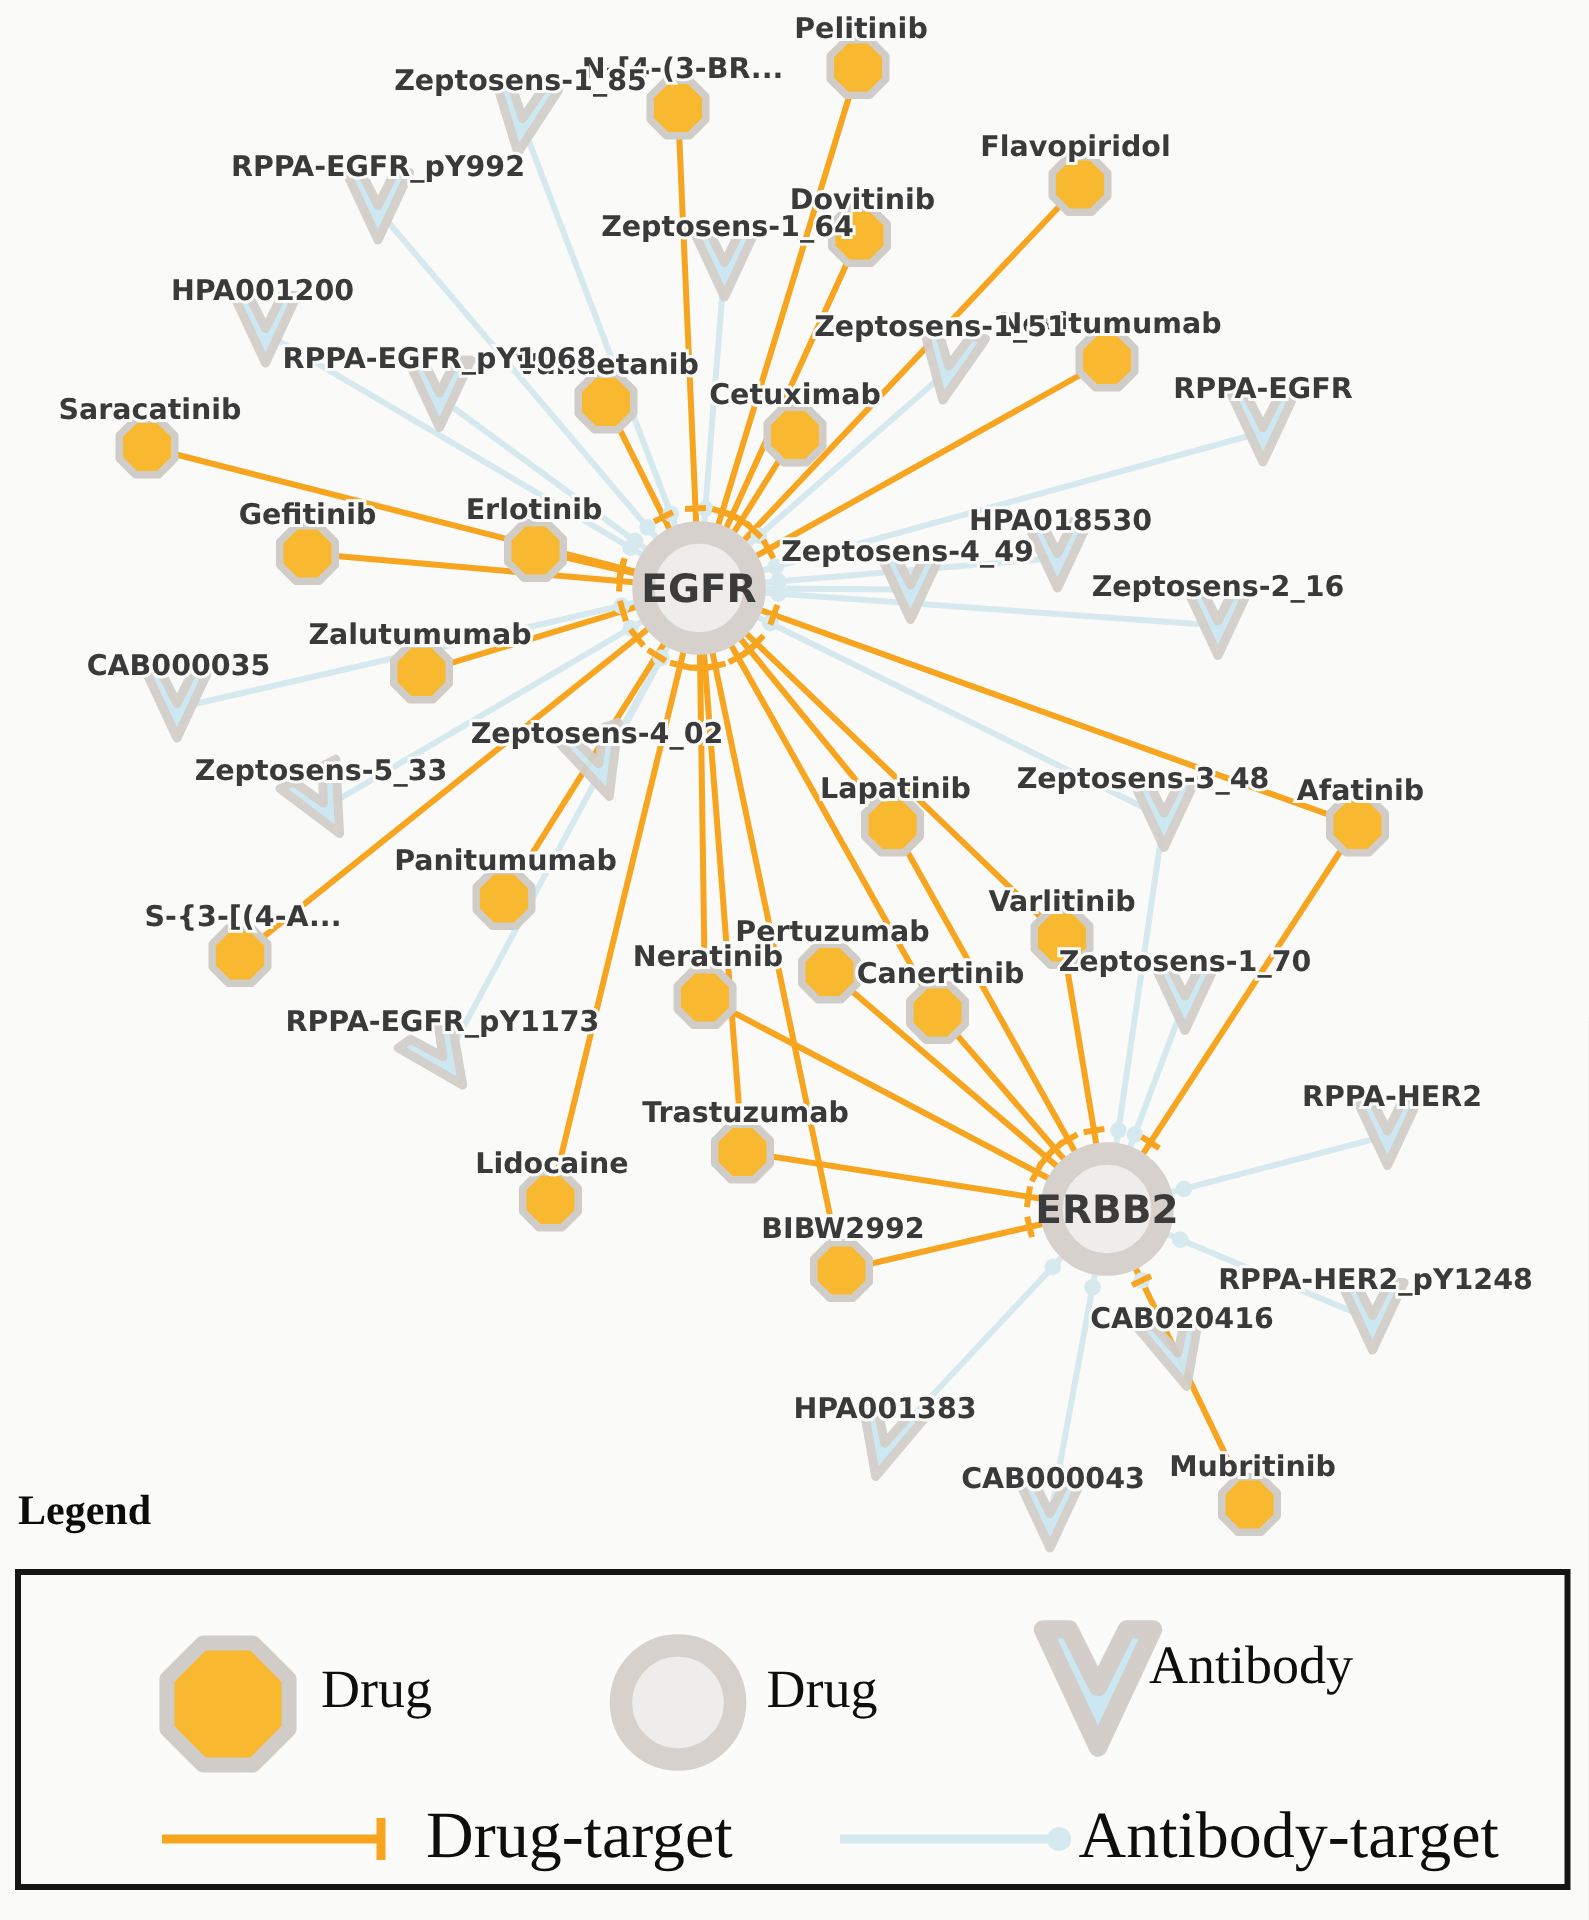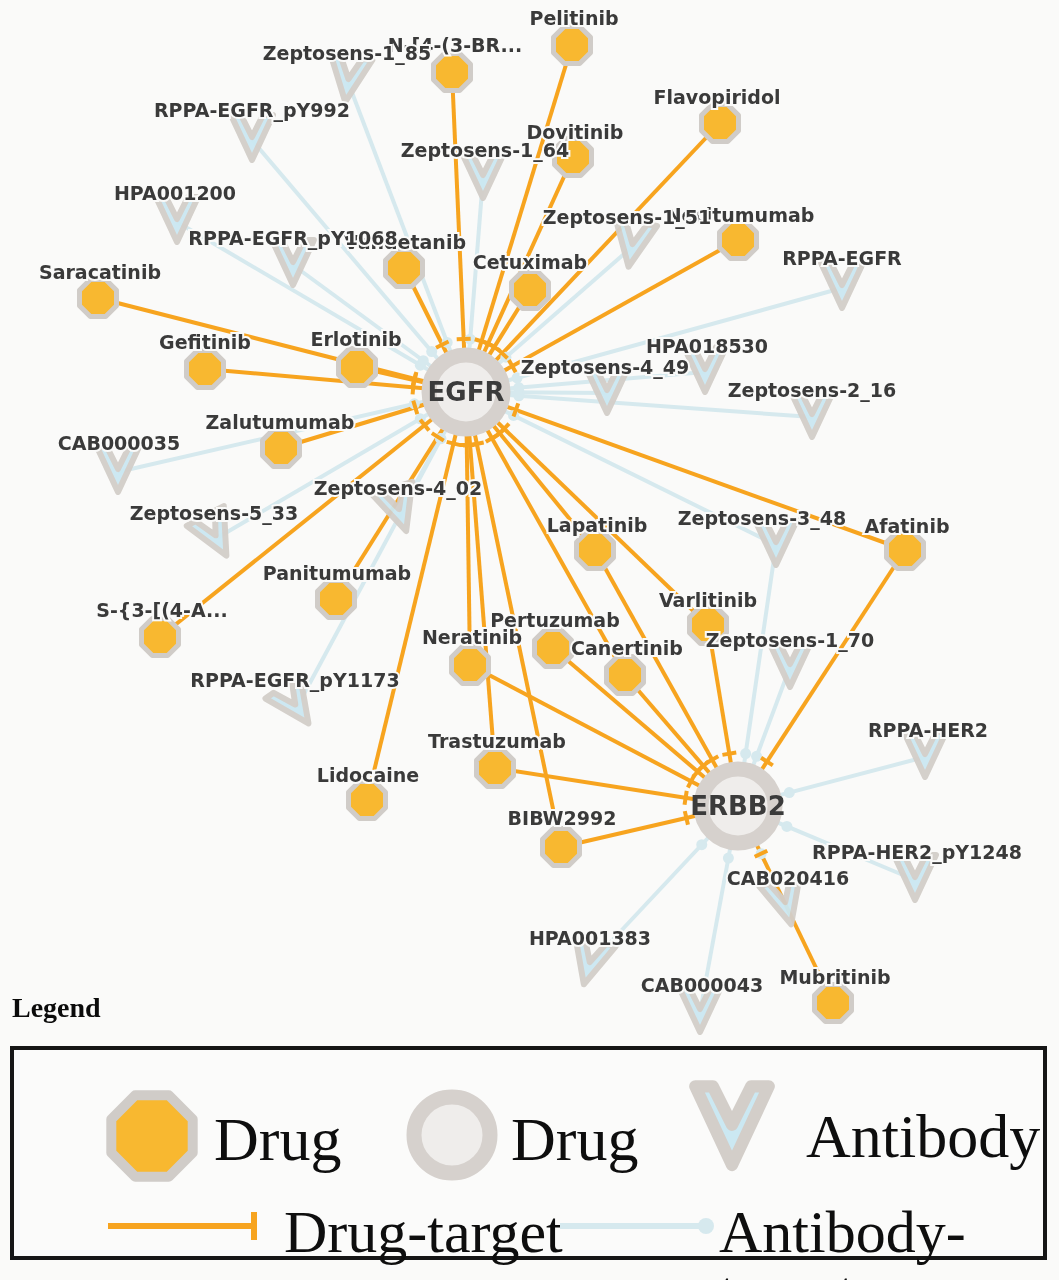--- a/index.html
+++ b/index.html
@@ -35,26 +35,26 @@
   }
   .legend-box{
     position:absolute;left:10px;top:1046px;
     width:1037px;height:214px;
     border:4px solid #161616;background:#fbfbfa;
     box-sizing:border-box;
   }
   .legend-item-label{
     position:absolute;
     font-family:"Liberation Serif", serif;
-    font-size:62px;color:#0e0e0e;line-height:1;
+    font-size:36px;color:#0e0e0e;line-height:1;
   }
   .legend-edge-label{
     position:absolute;
     font-family:"Liberation Serif", serif;
-    font-size:60px;color:#0e0e0e;line-height:1;
+    font-size:44px;color:#0e0e0e;line-height:1;text-align:center;
   }
   .legend-sym{position:absolute;}
 </style>
 </head>
 <body>
 
 <div class="stage">
   <svg id="graph" width="1059" height="1280" viewBox="0 0 1059 1280">
       <g>
         <line x1="348" y1="82" x2="466" y2="392" stroke="#d6e9ee" stroke-width="4"></line>
@@ -277,21 +277,21 @@
     <div class="legend-item-label" style="left:200px;top:58px;">Drug</div>
 
     <svg class="legend-sym" style="left:383px;top:30px;" width="110" height="110">
       <circle id="leg-gene" cx="55" cy="55" r="38" stroke-width="15" fill="#efedeb" stroke="#d6d1cd"></circle>
     </svg>
     <div class="legend-item-label" style="left:497px;top:58px;">Drug</div>
 
     <svg class="legend-sym" style="left:663px;top:22px;" width="110" height="120">
       <path id="leg-chev" stroke-width="7" stroke-linejoin="round" transform="translate(55,58) scale(1.75)" d="M -21 -25 L 0 20 L 21 -25 L 11 -25 L 0 -3 L -11 -25 Z" fill="#cbe8f2" stroke="#d3cec9"></path>
     </svg>
-    <div class="legend-item-label" style="left:752px;top:55px;margin-left:40px;">Antibody</div>
+    <div class="legend-item-label" style="left:752px;top:42px;">Antibody</div>
 
     <svg class="legend-sym" style="left:90px;top:158px;" width="175" height="36">
       <line id="leg-dline" x1="4" y1="18" x2="150" y2="18" stroke-width="6" stroke="#f7a41f"></line>
       <line id="leg-dtee" x1="150" y1="4" x2="150" y2="32" stroke-width="6" stroke="#f7a41f"></line>
     </svg>
     <div class="legend-edge-label" style="left:270px;top:152px;">Drug-target</div>
 
     <svg class="legend-sym" style="left:542px;top:158px;" width="175" height="36">
       <line id="leg-aline" x1="4" y1="18" x2="148" y2="18" stroke-width="6" stroke="#d6e9ee"></line>
       <circle id="leg-adot" cx="150" cy="18" r="8" fill="#d6e9ee"></circle>

